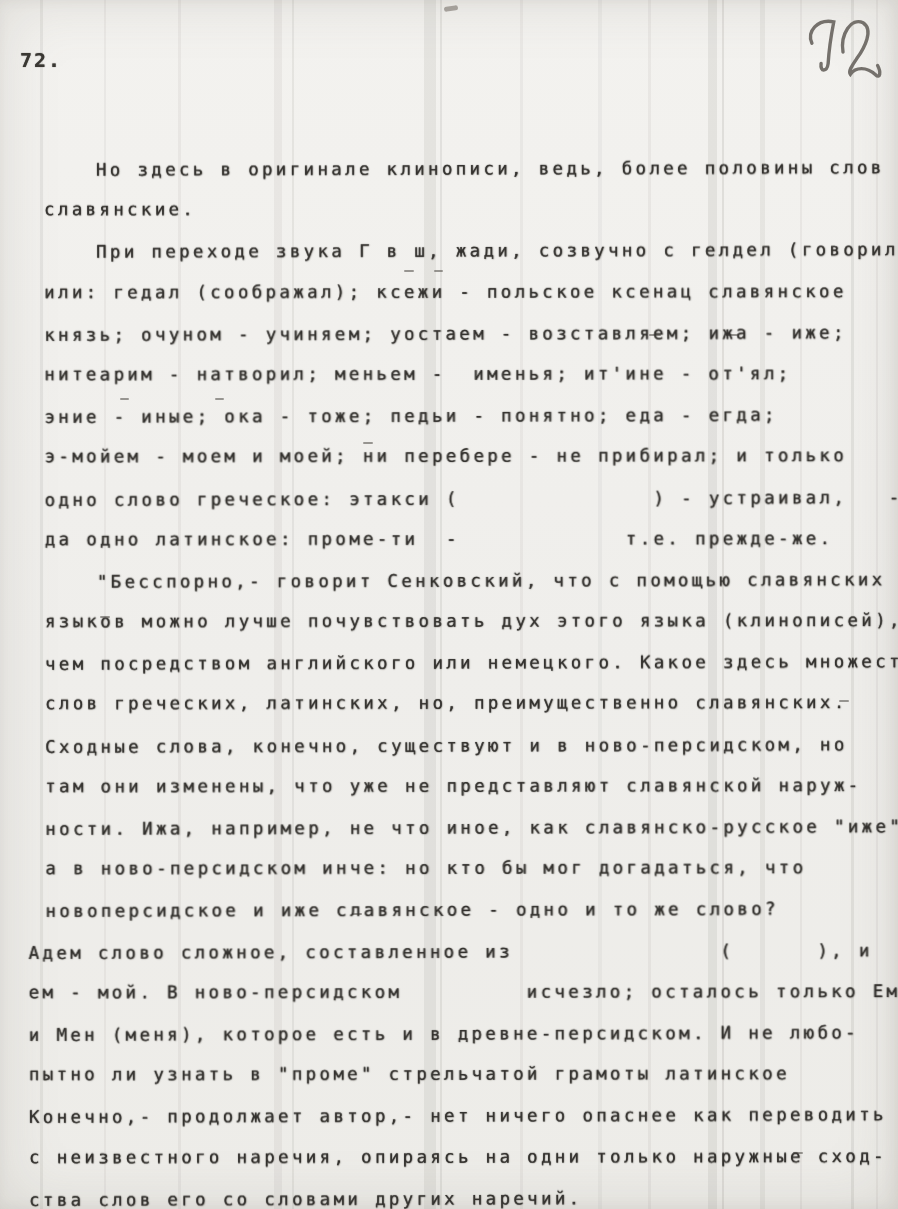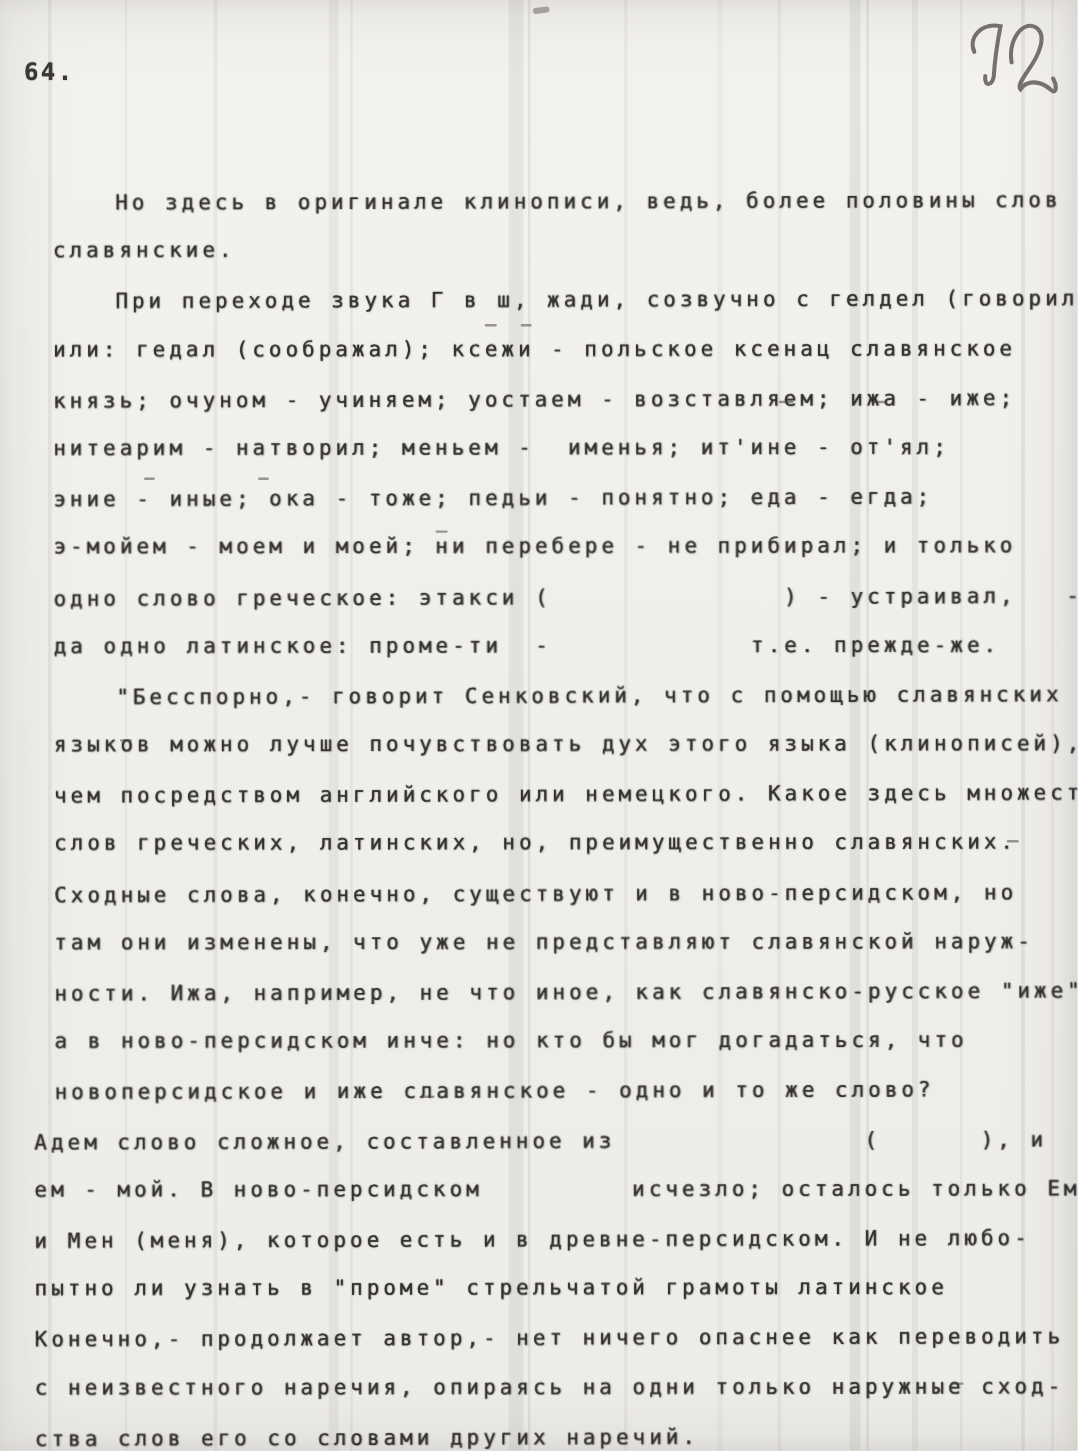--- a/index.html
+++ b/index.html
@@ -54,21 +54,21 @@
   <div class="streak" style="left:648px;width:3px;opacity:.08"></div>
   <div class="streak" style="left:708px;width:9px;opacity:.11"></div>
   <div class="streak" style="left:722px;width:2px;opacity:.14"></div>
   <div class="streak" style="left:760px;width:5px;opacity:.09"></div>
   <div class="streak" style="left:800px;width:2px;opacity:.08"></div>
   <div class="streak" style="left:851px;width:3px;opacity:.12"></div>
   <div class="streak" style="left:876px;width:2px;opacity:.08"></div>
 
   <div class="smudge"></div>
 
-  <div class="page-num-typed">64.</div>
+  <div class="page-num-typed">72.</div>
 
   <svg class="handwritten" viewBox="0 0 100 92" aria-label="72">
     <g fill="none" stroke="#75716c" stroke-width="3.4" stroke-linecap="round">
       <path d="M20,34 C16,22 28,10 44,15 C40,28 36,44 34,56 C32,64 25,64 27,55"></path>
       <path d="M50,46 C49,28 62,12 73,19 C83,27 72,44 63,54 C57,61 53,66 55,69 C61,62 72,63 80,72 C84,77 86,70 83,63"></path>
     </g>
   </svg>
 
   <div class="pen-mark" style="left:404px;top:270px;width:10px;"></div>
   <div class="pen-mark" style="left:434px;top:270px;width:9px;"></div>

